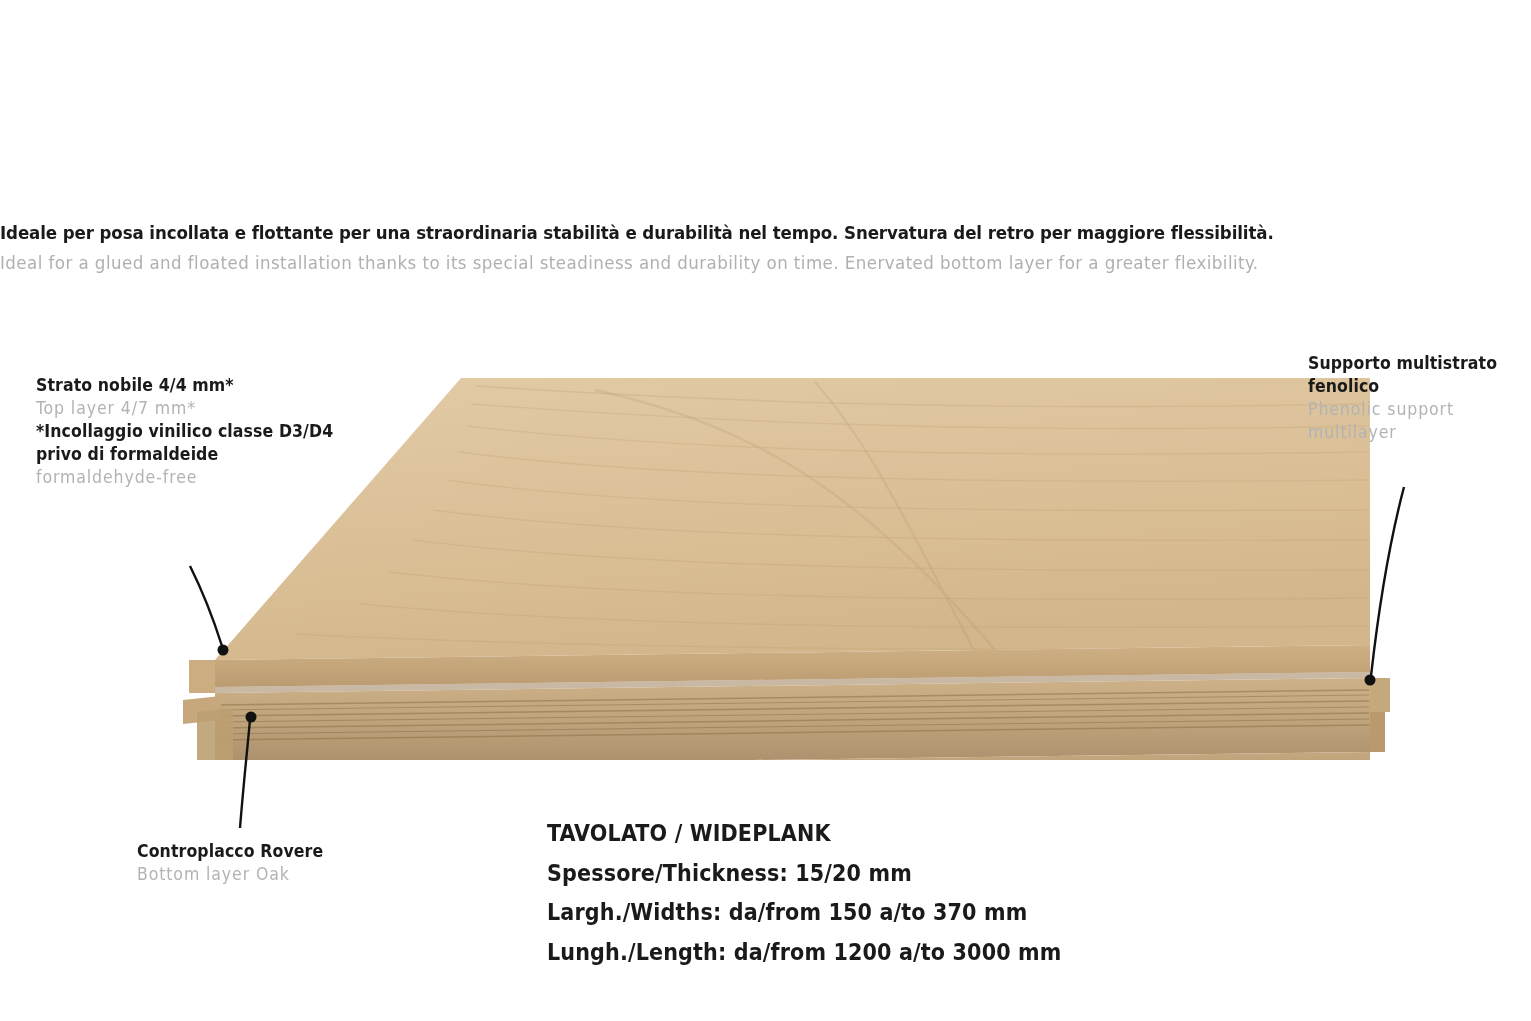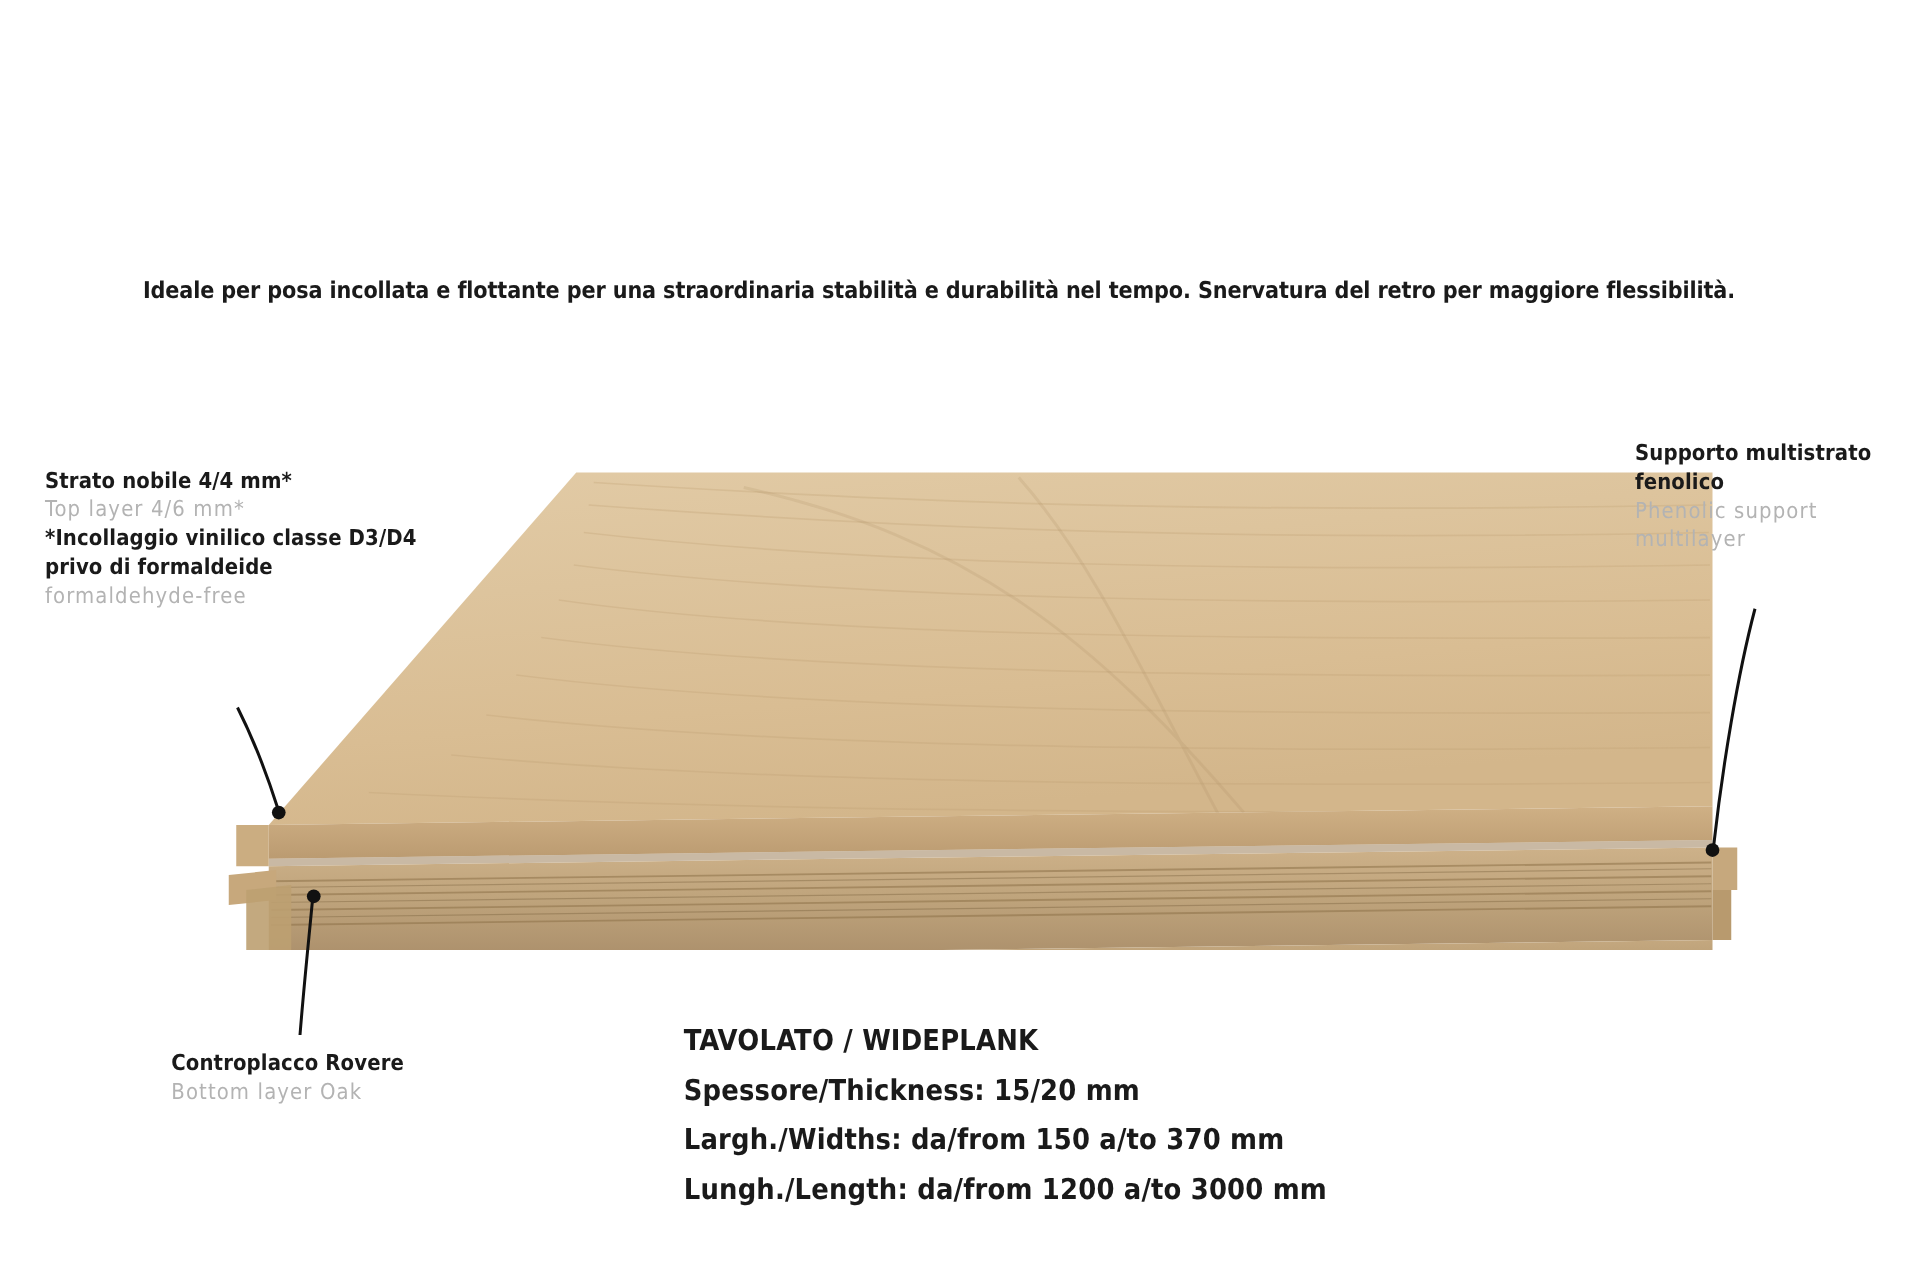--- a/index.html
+++ b/index.html
@@ -32,21 +32,21 @@
     font-weight: bold;
     letter-spacing: 0.2px;
     color: #111;
   }
 
   .intro {
     position: absolute;
     top: 222px;
     left: 0;
     width: 1388px;
-    text-align: right;
+    text-align: left;
   }
   .intro-it {
     font-size: 18.5px;
     font-weight: bold;
     color: #1a1a1a;
     letter-spacing: -0.1px;
     white-space: nowrap;
   }
   .intro-en {
     font-size: 18.5px;
@@ -112,20 +112,21 @@
   .plank-wrap svg { display: block; }
 </style>
 </head>
 <body>
 
 <div class="page">
 
 
   <div class="intro">
     <div class="intro-it">Ideale per posa incollata e flottante per una straordinaria stabilità e durabilità nel tempo. Snervatura del retro per maggiore flessibilità.</div>
+    <div class="intro-en">Ideal for a glued and floated installation thanks to its special steadiness and durability on time. Enervated bottom layer for a greater flexibility.</div>
   </div>
 
   <div class="plank-wrap">
     <svg width="1215" height="400" viewBox="0 0 1215 400" xmlns="http://www.w3.org/2000/svg">
       <defs>
         <linearGradient id="topFace" x1="0" y1="0" x2="0.35" y2="1">
           <stop offset="0%" stop-color="#e2cba6"></stop>
           <stop offset="35%" stop-color="#ddc49d"></stop>
           <stop offset="70%" stop-color="#d9bd93"></stop>
           <stop offset="100%" stop-color="#d3b68b"></stop>
@@ -200,21 +201,21 @@
         <rect x="470" y="404" width="130" height="16" fill="#8a6f49" opacity="0.45" transform="rotate(-0.75 470 404)"></rect>
         <rect x="625" y="402" width="150" height="16" fill="#8a6f49" opacity="0.45" transform="rotate(-0.75 625 402)"></rect>
       </g>
 
       <polygon points="40,440 1195,425 1195,430 40,445" fill="#8e7450" opacity="0.5"></polygon>
     </svg>
   </div>
 
   <div class="callout" id="callout-top-layer">
     <div class="it">Strato nobile 4/4 mm*</div>
-    <div class="en">Top layer 4/6 mm*</div>
+    <div class="en">Top layer 4/7 mm*</div>
     <div class="it">*Incollaggio vinilico classe D3/D4</div>
     <div class="it">privo di formaldeide</div>
     <div class="en">formaldehyde-free</div>
   </div>
 
   <div class="callout" id="callout-bottom">
     <div class="it">Controplacco Rovere</div>
     <div class="en">Bottom layer Oak</div>
   </div>
 

